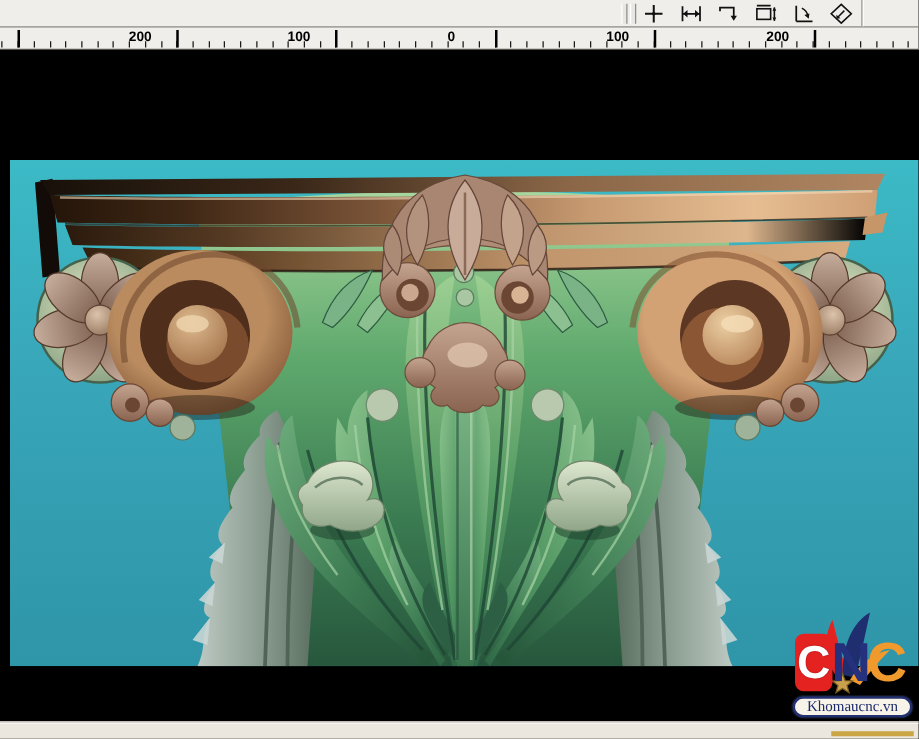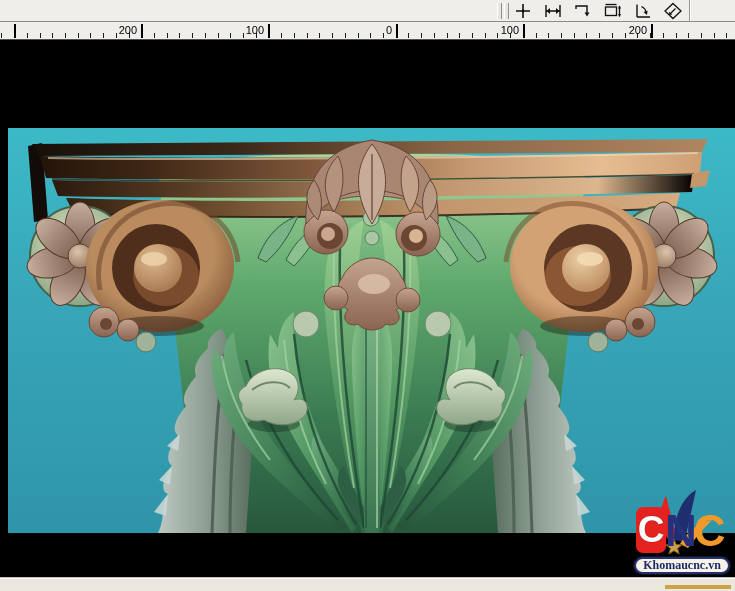--- a/index.html
+++ b/index.html
@@ -23,22 +23,22 @@
   .tool-btn{width:22px;height:19px;display:flex;align-items:center;justify-content:center;}
   .tool-sep{position:absolute;top:0;width:1px;height:21px;background:#9a9892;box-shadow:1px 0 0 #ffffff;}
   
   .ruler{
     position:absolute;left:0;top:22px;width:735px;height:18px;
     background:#f0eeea;border-bottom:1px solid #55534e;box-sizing:border-box;
   }
   .tick-minor{position:absolute;bottom:1px;width:1px;height:5px;background:#1a1a1a;}
   .tick-major{position:absolute;bottom:1px;width:2px;height:14px;background:#000;}
   .ruler-label{
-    position:absolute;top:2px;width:34px;text-align:right;
-    font-size:11px;font-weight:normal;color:#000;letter-spacing:0px;
+    position:absolute;top:2px;width:34px;text-align:left;
+    font-size:11px;font-weight:bold;color:#000;letter-spacing:0px;
   }
   
   .canvas-area{position:absolute;left:0;top:40px;width:735px;height:537px;background:#000;}
   .viewport{position:absolute;left:8px;top:88px;width:727px;height:405px;}
   .viewport svg{display:block;}
   
   .watermark{position:absolute;left:630px;top:490px;width:104px;height:92px;z-index:5;}
   .plumes{position:absolute;left:0;top:0;}
   .logo-letters{
     position:absolute;left:6px;top:17px;display:flex;align-items:flex-start;
@@ -51,21 +51,21 @@
   }
   .n-letter{font-size:44px;line-height:44px;margin-left:-1px;margin-top:2px;color:#25317c;}
   .c2-letter{font-size:44px;line-height:44px;margin-left:-3px;margin-top:2px;color:#f0992d;}
   .logo-banner{
     position:absolute;left:4px;top:67px;width:96px;height:17px;
     background:#f7f3e8;border:2px solid #23306f;border-radius:9px;
     box-shadow:0 0 0 1px #10131f;box-sizing:border-box;
     display:flex;align-items:center;justify-content:center;
   }
   .logo-banner span{
-    font-family:"Liberation Serif",serif;font-weight:bold;font-size:12px;color:#1c2a6b;
+    font-family:"Liberation Serif",serif;font-weight:normal;font-size:12px;color:#1c2a6b;
     white-space:nowrap;
   }
   
   .statusbar{
     position:absolute;left:0;top:577px;width:735px;height:14px;
     background:#ebe7df;border-top:1px solid #c7c3ba;box-shadow:inset 0 1px 0 #fbfaf7;
   }
   .status-accent{position:absolute;left:665px;top:7px;width:66px;height:4px;background:#c9a544;}
 </style>
 </head>

